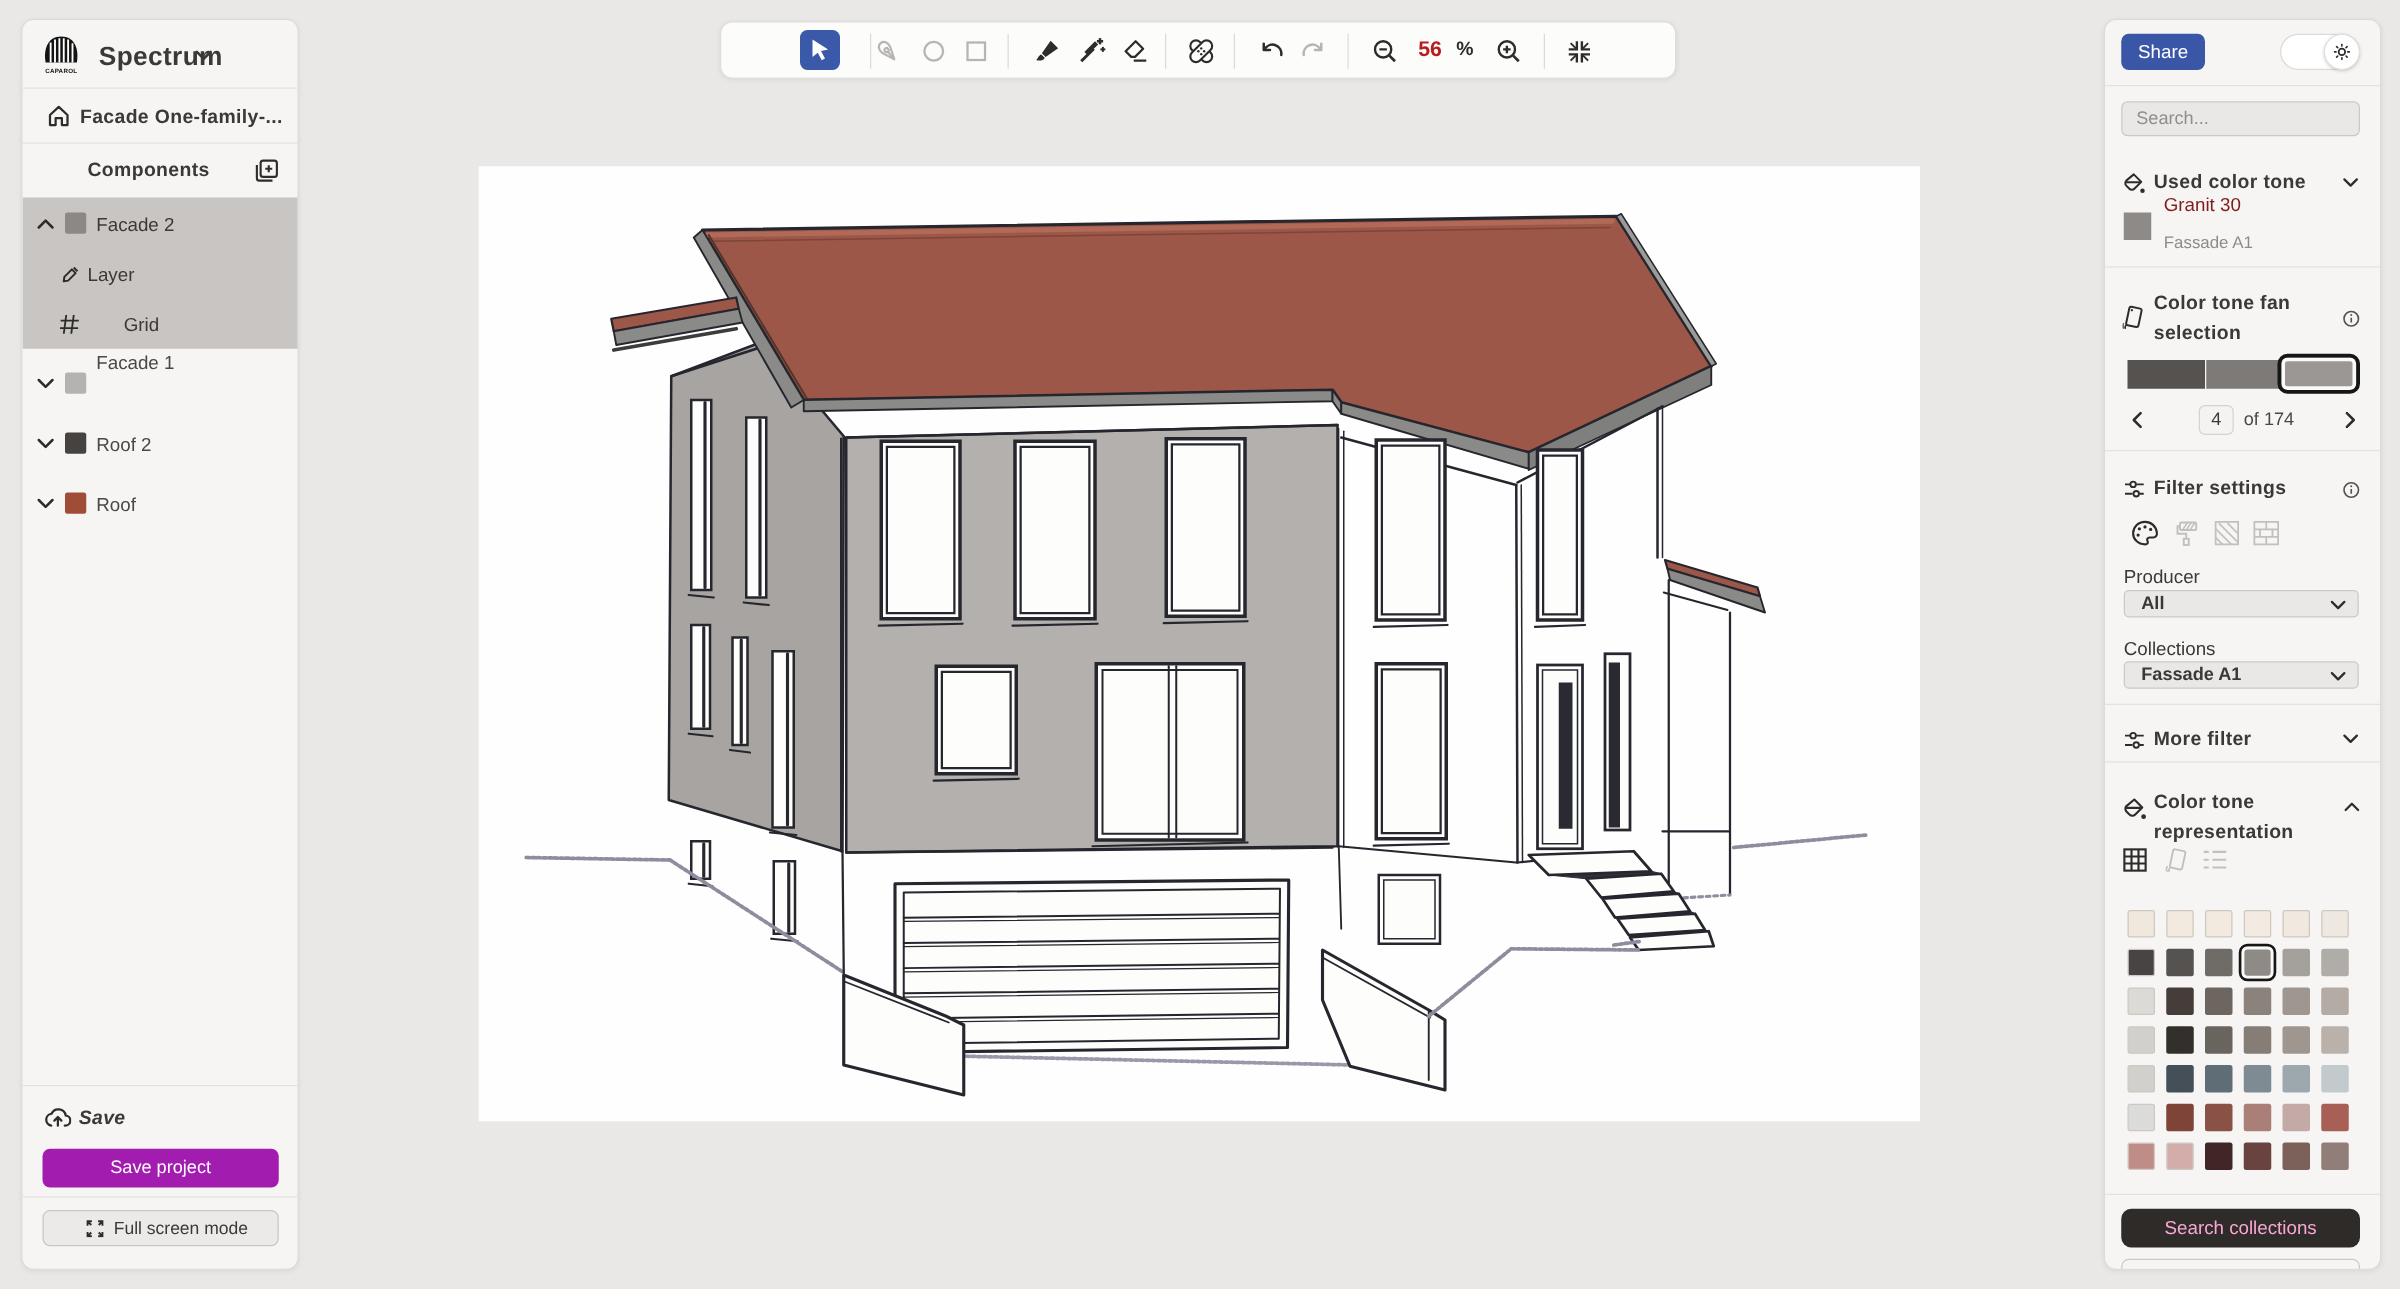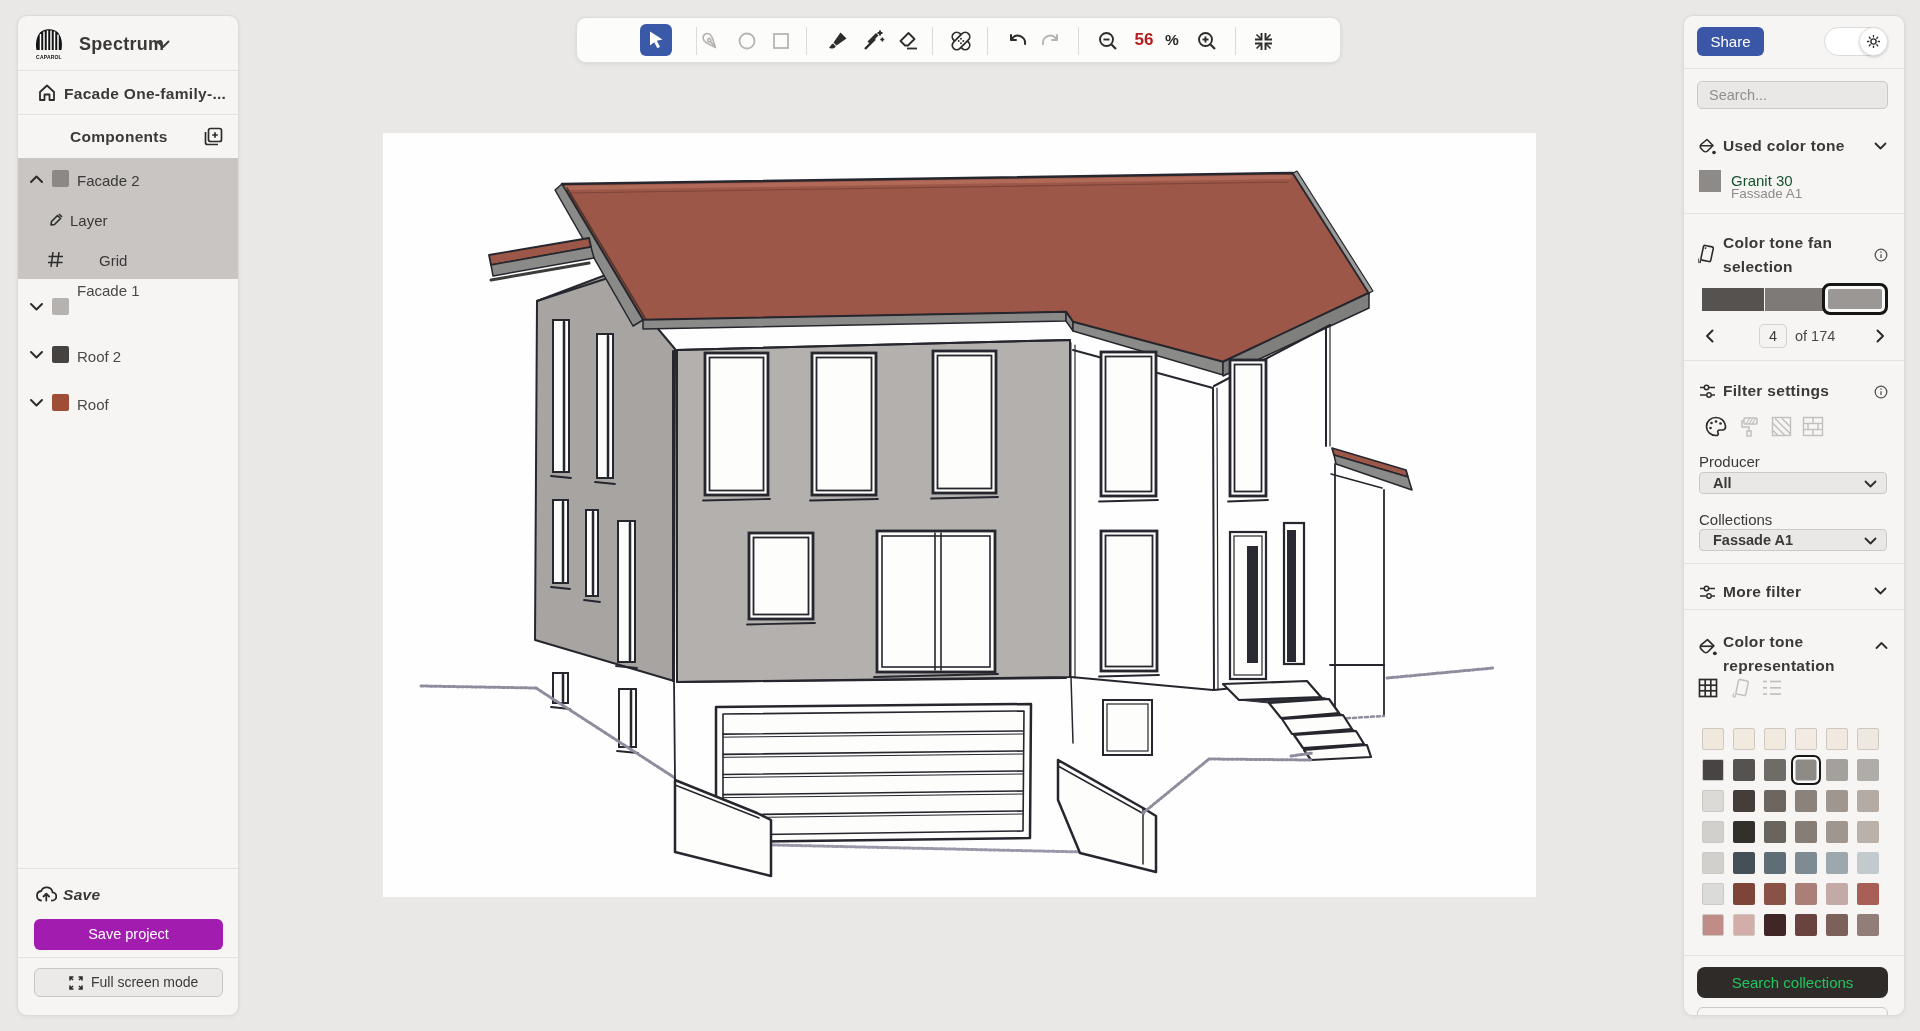--- a/index.html
+++ b/index.html
@@ -23,21 +23,21 @@
         <line x1="6.5" y1="6" x2="6.5" y2="22"></line>
           <line x1="10" y1="3.5" x2="10" y2="22"></line>
           <line x1="13.5" y1="2.5" x2="13.5" y2="22"></line>
           <line x1="17" y1="2.5" x2="17" y2="22"></line>
           <line x1="20.5" y1="3.5" x2="20.5" y2="22"></line>
           <line x1="24" y1="6.5" x2="24" y2="22"></line>
       </g>
       <text x="15" y="30.5" font-size="5" font-weight="bold" fill="#131313" text-anchor="middle" letter-spacing="0.2">CAPAROL</text>
     </svg>
   </div>
-  <div class="abs hdr" style="left:61px; top:18px; font-size:18px;">Spectrum</div>
+  <div class="abs hdr" style="left:61px; top:18px; font-size:21px;">Spectrum</div>
   <svg class="abs" style="left:138px; top:24px;" width="14" height="9" viewBox="0 0 14 9">
       <path d="M1.5 1.5 L7 7 L12.5 1.5" fill="none" stroke="#3b3937" stroke-width="2" stroke-linecap="round" stroke-linejoin="round"></path>
     </svg>
   <div class="divider" style="top:54px;"></div>
 
   <svg class="abs" style="left:19px; top:67px;" width="20" height="20" viewBox="0 0 20 20">
       <path d="M3 9 L10 2.5 L17 9 L17 17 L12.5 17 L12.5 11.5 L7.5 11.5 L7.5 17 L3 17 Z" fill="none" stroke="#2e2c2a" stroke-width="1.8" stroke-linejoin="round"></path>
     </svg>
   <div class="abs hdr" style="left:46px; top:69px; font-size:15.5px; white-space:nowrap;">Facade One-family-...</div>
   <div class="divider" style="top:98px;"></div>
@@ -367,21 +367,21 @@
       <path d="M8 1.5 L14 7.5 L8.5 13 C7.5 14 5.5 14 4.5 13 L2 10.5 C1 9.5 1 7.5 2 6.5 Z" fill="none" stroke="#2e2c2a" stroke-width="1.6" stroke-linejoin="round"></path>
       <line x1="1" y1="7.8" x2="13.5" y2="7.8" stroke="#2e2c2a" stroke-width="1.6"></line>
       <circle cx="15" cy="14.5" r="1.8" fill="#2e2c2a"></circle>
     </svg>
   <div class="abs hdr" style="left:39px; top:121px;">Used color tone</div>
   <svg class="abs" style="left:190px; top:126px;" width="13" height="9" viewBox="0 0 13 9">
       <path d="M1.5 1.5 L6.5 6.5 L11.5 1.5" fill="none" stroke="#2e2c2a" stroke-width="1.8" stroke-linecap="round" stroke-linejoin="round"></path>
     </svg>
 
   <div class="abs" style="left:15px; top:154px; width:22px; height:22px; background:#8d8a87;"></div>
-  <div class="abs" style="left:47px; top:156px; font-size:15px; color:#14532d;">Granit 30</div>
+  <div class="abs" style="left:47px; top:140px; font-size:15px; color:#7f1d1d;">Granit 30</div>
   <div class="abs" style="left:47px; top:170px; font-size:13.5px; color:#8d8a88;">Fassade A1</div>
   <div class="divider" style="top:197px;"></div>
 
   <svg class="abs" style="left:14px; top:228px;" width="18" height="20" viewBox="0 0 18 20">
       <g transform="rotate(12 9 10)">
         <rect x="4" y="2" width="10" height="15" rx="1.5" fill="none" stroke="#2e2c2a" stroke-width="1.6"></rect>
         <circle cx="6.3" cy="4.6" r="0.9" fill="#2e2c2a"></circle>
       </g>
       <g stroke="#2e2c2a" stroke-width="1.2">
         <path d="M3 16 C2 17 1.5 18 2.5 19"></path>
@@ -578,15 +578,15 @@
       <div style="position:absolute;left:173px;top:867px;width:22px;height:22px;background:#a75f56;border-radius:2px;"></div>
       <div style="position:absolute;left:18px;top:898px;width:22px;height:22px;background:#bf8c88;border-radius:2px;border:1px solid #cfc8c0;"></div>
       <div style="position:absolute;left:49px;top:898px;width:22px;height:22px;background:#d2adaa;border-radius:2px;border:1px solid #cfc8c0;"></div>
       <div style="position:absolute;left:80px;top:898px;width:22px;height:22px;background:#402627;border-radius:2px;"></div>
       <div style="position:absolute;left:111px;top:898px;width:22px;height:22px;background:#684340;border-radius:2px;"></div>
       <div style="position:absolute;left:142px;top:898px;width:22px;height:22px;background:#7c605a;border-radius:2px;"></div>
       <div style="position:absolute;left:173px;top:898px;width:22px;height:22px;background:#927e79;border-radius:2px;"></div>
     </div>
 
   <div class="divider" style="top:939px;"></div>
-  <div class="abs" style="left:13px; top:951px; width:191px; height:31px; background:#2e2b29; border-radius:8px; color:#22c55e; font-size:15px; text-align:center; line-height:31px;">Search collections</div>
+  <div class="abs" style="left:13px; top:951px; width:191px; height:31px; background:#2e2b29; border-radius:8px; color:#f9a8d4; font-size:15px; text-align:center; line-height:31px;">Search collections</div>
   <div class="abs" style="left:13px; top:991px; width:191px; height:24px; background:#f6f5f4; border:1px solid #cbc9c7; border-radius:6px;"></div>
 </div>
 
 </body></html>

